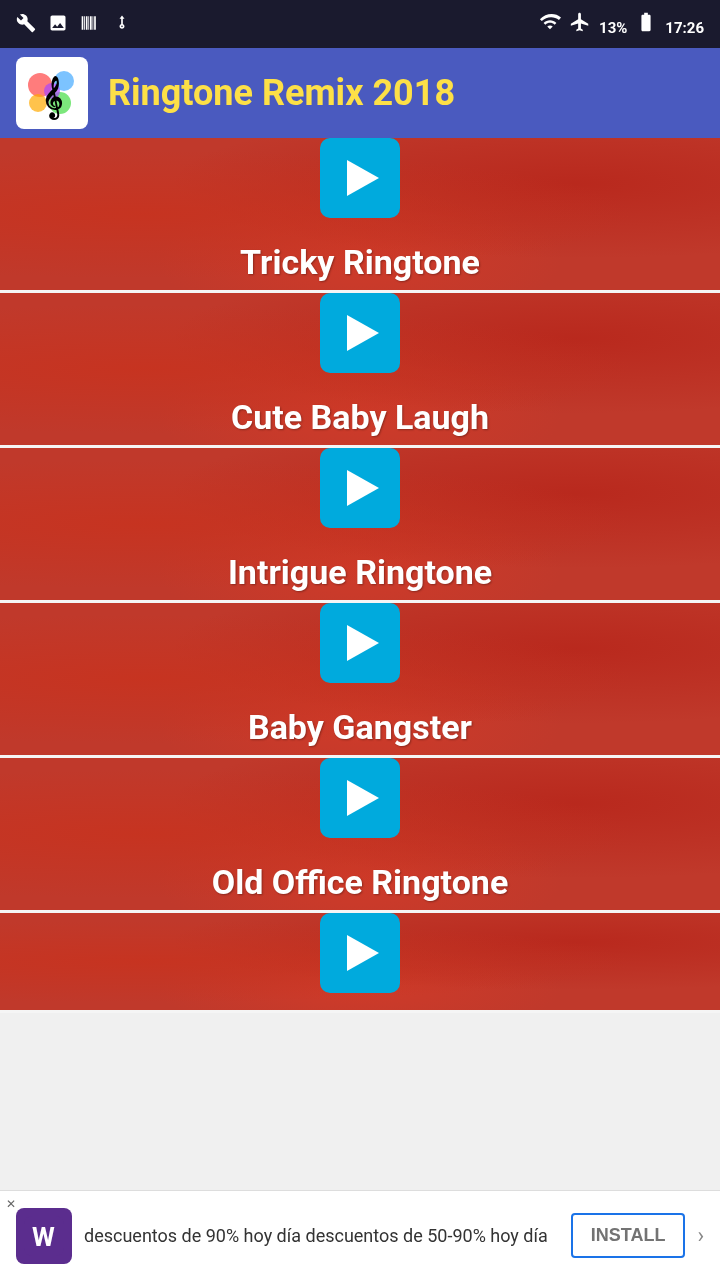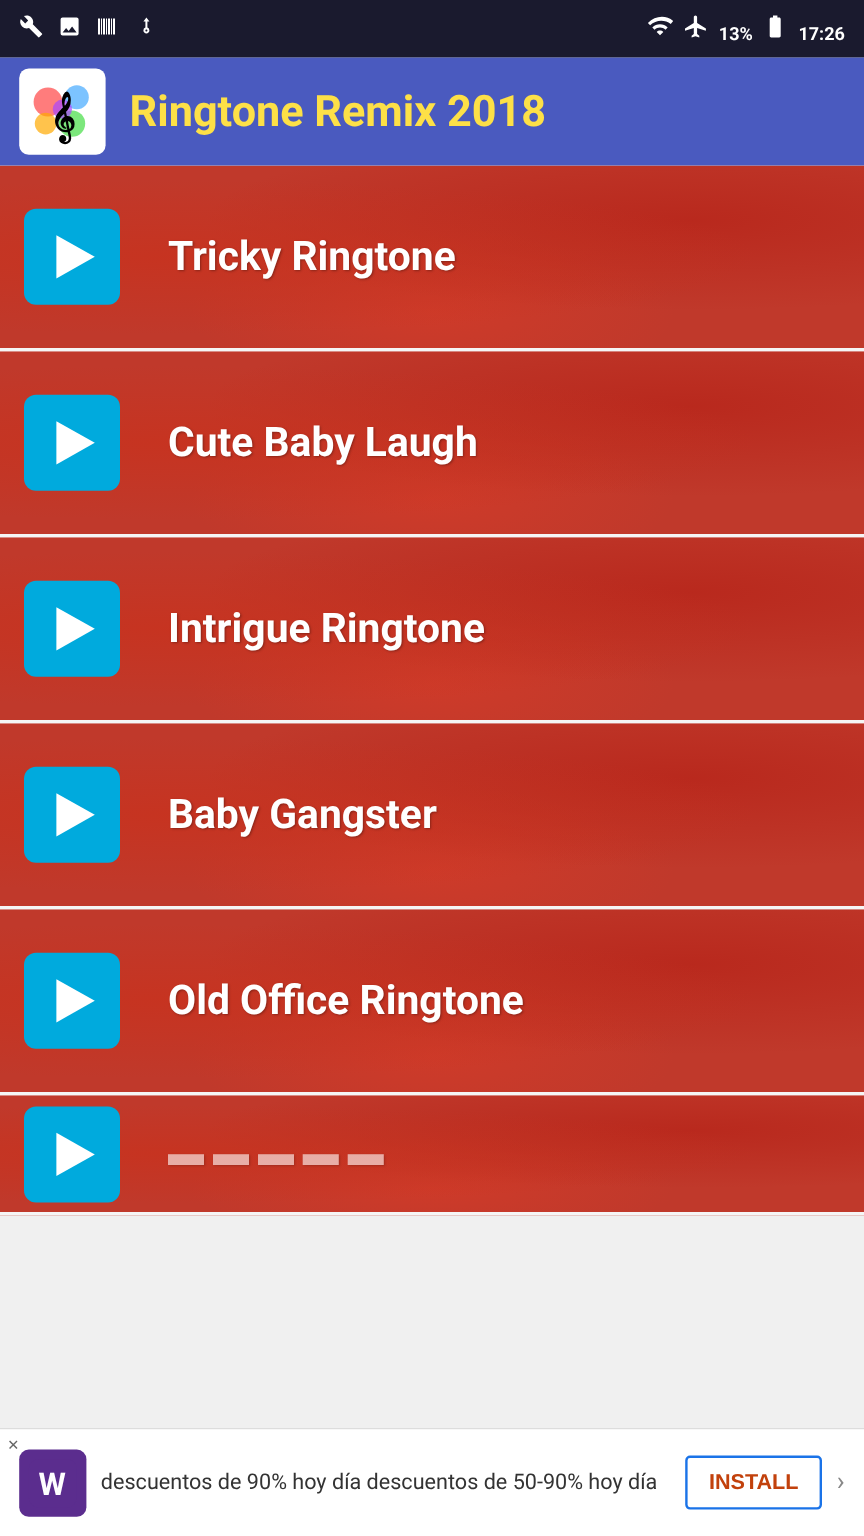--- a/index.html
+++ b/index.html
@@ -80,24 +80,25 @@
       flex: 1;
       overflow: hidden;
     }
 
     .song-item {
       height: 155px;
       background: #c0392b;
       display: flex;
       align-items: center;
       padding: 0 20px;
-      gap: 40px;
+      gap: 24px;
       border-bottom: 3px solid #f5f5f5;
       position: relative;
       cursor: pointer;
+      flex-direction: column;
     }
 
     .song-item::before {
       content: '';
       position: absolute;
       inset: 0;
       background-image: 
         radial-gradient(ellipse at 20% 50%, rgba(200,50,30,0.8) 0%, transparent 60%),
         radial-gradient(ellipse at 80% 30%, rgba(180,30,20,0.6) 0%, transparent 50%),
         radial-gradient(ellipse at 50% 80%, rgba(220,60,40,0.5) 0%, transparent 40%);
@@ -179,21 +180,21 @@
     .ad-text {
       flex: 1;
       font-size: 18px;
       color: #333;
       line-height: 1.3;
     }
 
     .install-btn {
       background: white;
       border: 2px solid #1a73e8;
-      color: #c2410c;
+      color: #737373;
       font-size: 18px;
       font-weight: bold;
       padding: 10px 18px;
       border-radius: 4px;
       cursor: pointer;
       flex-shrink: 0;
     }
 
     .ad-arrow {
       font-size: 22px;

